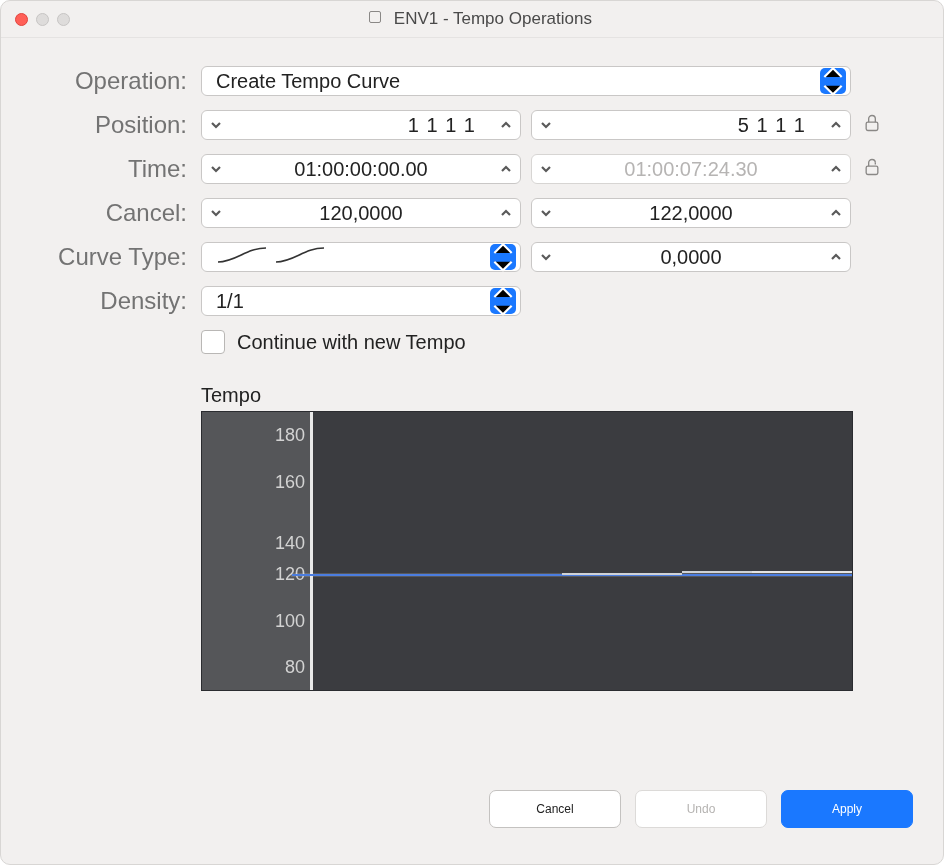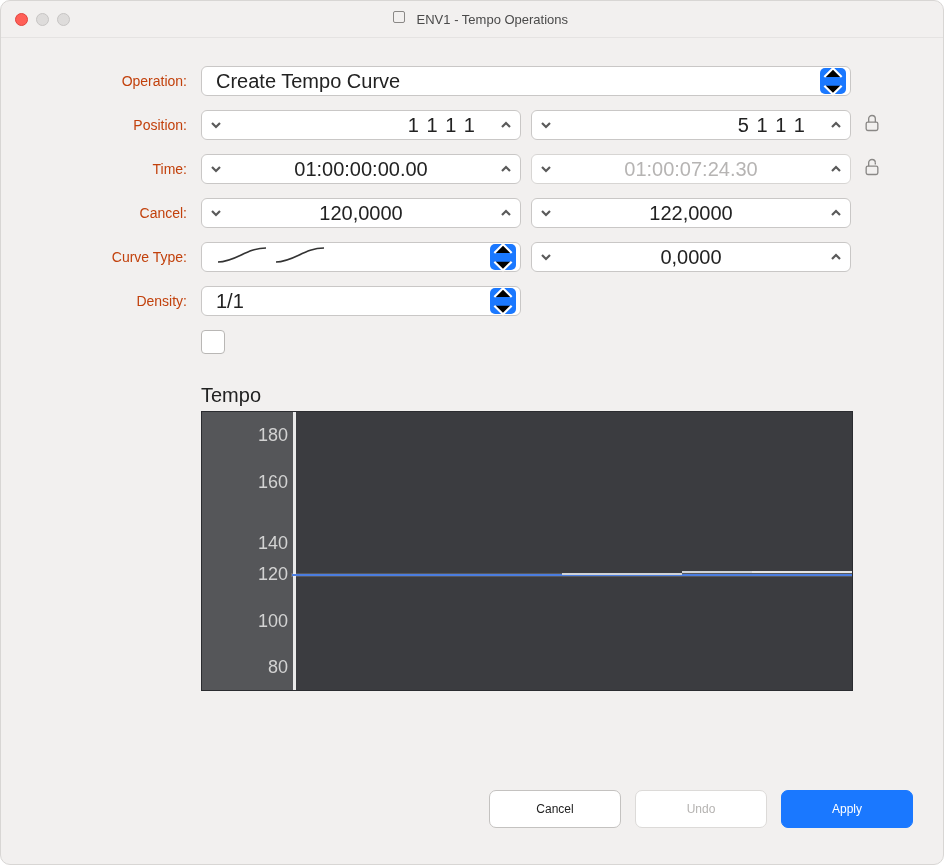--- a/index.html
+++ b/index.html
@@ -36,21 +36,21 @@
     gap: 8px;
   }
   .tl { width: 13px; height: 13px; border-radius: 50%; box-sizing: border-box; }
   .tl.red   { background:#ff5f57; border:1px solid #e1443e; }
   .tl.amber { background:#dedcdb; border:1px solid #c7c5c4; }
   .tl.green { background:#dedcdb; border:1px solid #c7c5c4; }
   .title {
     position: absolute;
     left: 0; right: 0;
     text-align: center;
-    font-size: 13px;
+    font-size: 17px;
     color: #4a4a4a;
     pointer-events: none;
     padding-left: 17px;
   }
   .title .mini-icon {
     display:inline-block; width:10px; height:10px;
     border:1px solid #8a8886; border-radius:2px; margin-right:8px;
     position:relative; top:-1px;
   }
   .content {
@@ -63,22 +63,22 @@
     grid-template-columns: 160px 320px 320px 34px;
     gap: 10px;
     align-items: center;
     margin-bottom: 14px;
   }
   .row.wide {
     grid-template-columns: 160px 650px 34px;
   }
   .lbl {
     text-align: right;
-    font-size: 14px;
-    color: #c2410c;
+    font-size: 24px;
+    color: #737373;
     padding-right: 4px;
   }
   .field, .select {
     height: 30px;
     background: #fff;
     border: 1px solid #c9c7c6;
     border-radius: 6px;
     display: flex;
     align-items: center;
     box-sizing: border-box;
@@ -129,21 +129,21 @@
   .tempo-section { margin-left: 170px; }
   .tempo-title { font-size:20px; margin-bottom:4px; }
   .tempo-graph {
     width: 650px; height: 278px;
     background:#3b3c40;
     border:1px solid #2b2c30;
     position:relative;
     overflow:hidden;
   }
   .tempo-axis {
-    position:absolute; left:0; top:0; bottom:0; width:94px;
+    position:absolute; left:0; top:0; bottom:0; width:111px;
     background:#555659;
     color:#d3d3d3;
     font-size:18px;
   }
   .tempo-axis .tick {
     position:absolute; right:8px; transform:translateY(-50%);
   }
   .tempo-axis .playhead {
     position:absolute; top:0; bottom:0; right:0; width:3px; background:#e9e9e9;
   }
@@ -356,20 +356,21 @@
         </div>
       </div>
       <div></div>
       <div></div>
     </div>
 
     <div class="row checkbox-row">
       <div></div>
       <div class="checkbox">
         <div class="box"></div>
+        <span>Continue with new Tempo</span>
       </div>
       <div></div>
     </div>
 
     <div class="tempo-section">
       <div class="tempo-title">Tempo</div>
       <div class="tempo-graph">
         <div class="tempo-axis" id="tempo-axis">
           <div class="playhead"></div>
         <div class="tick" style="top: 23.1667px;">180</div>

